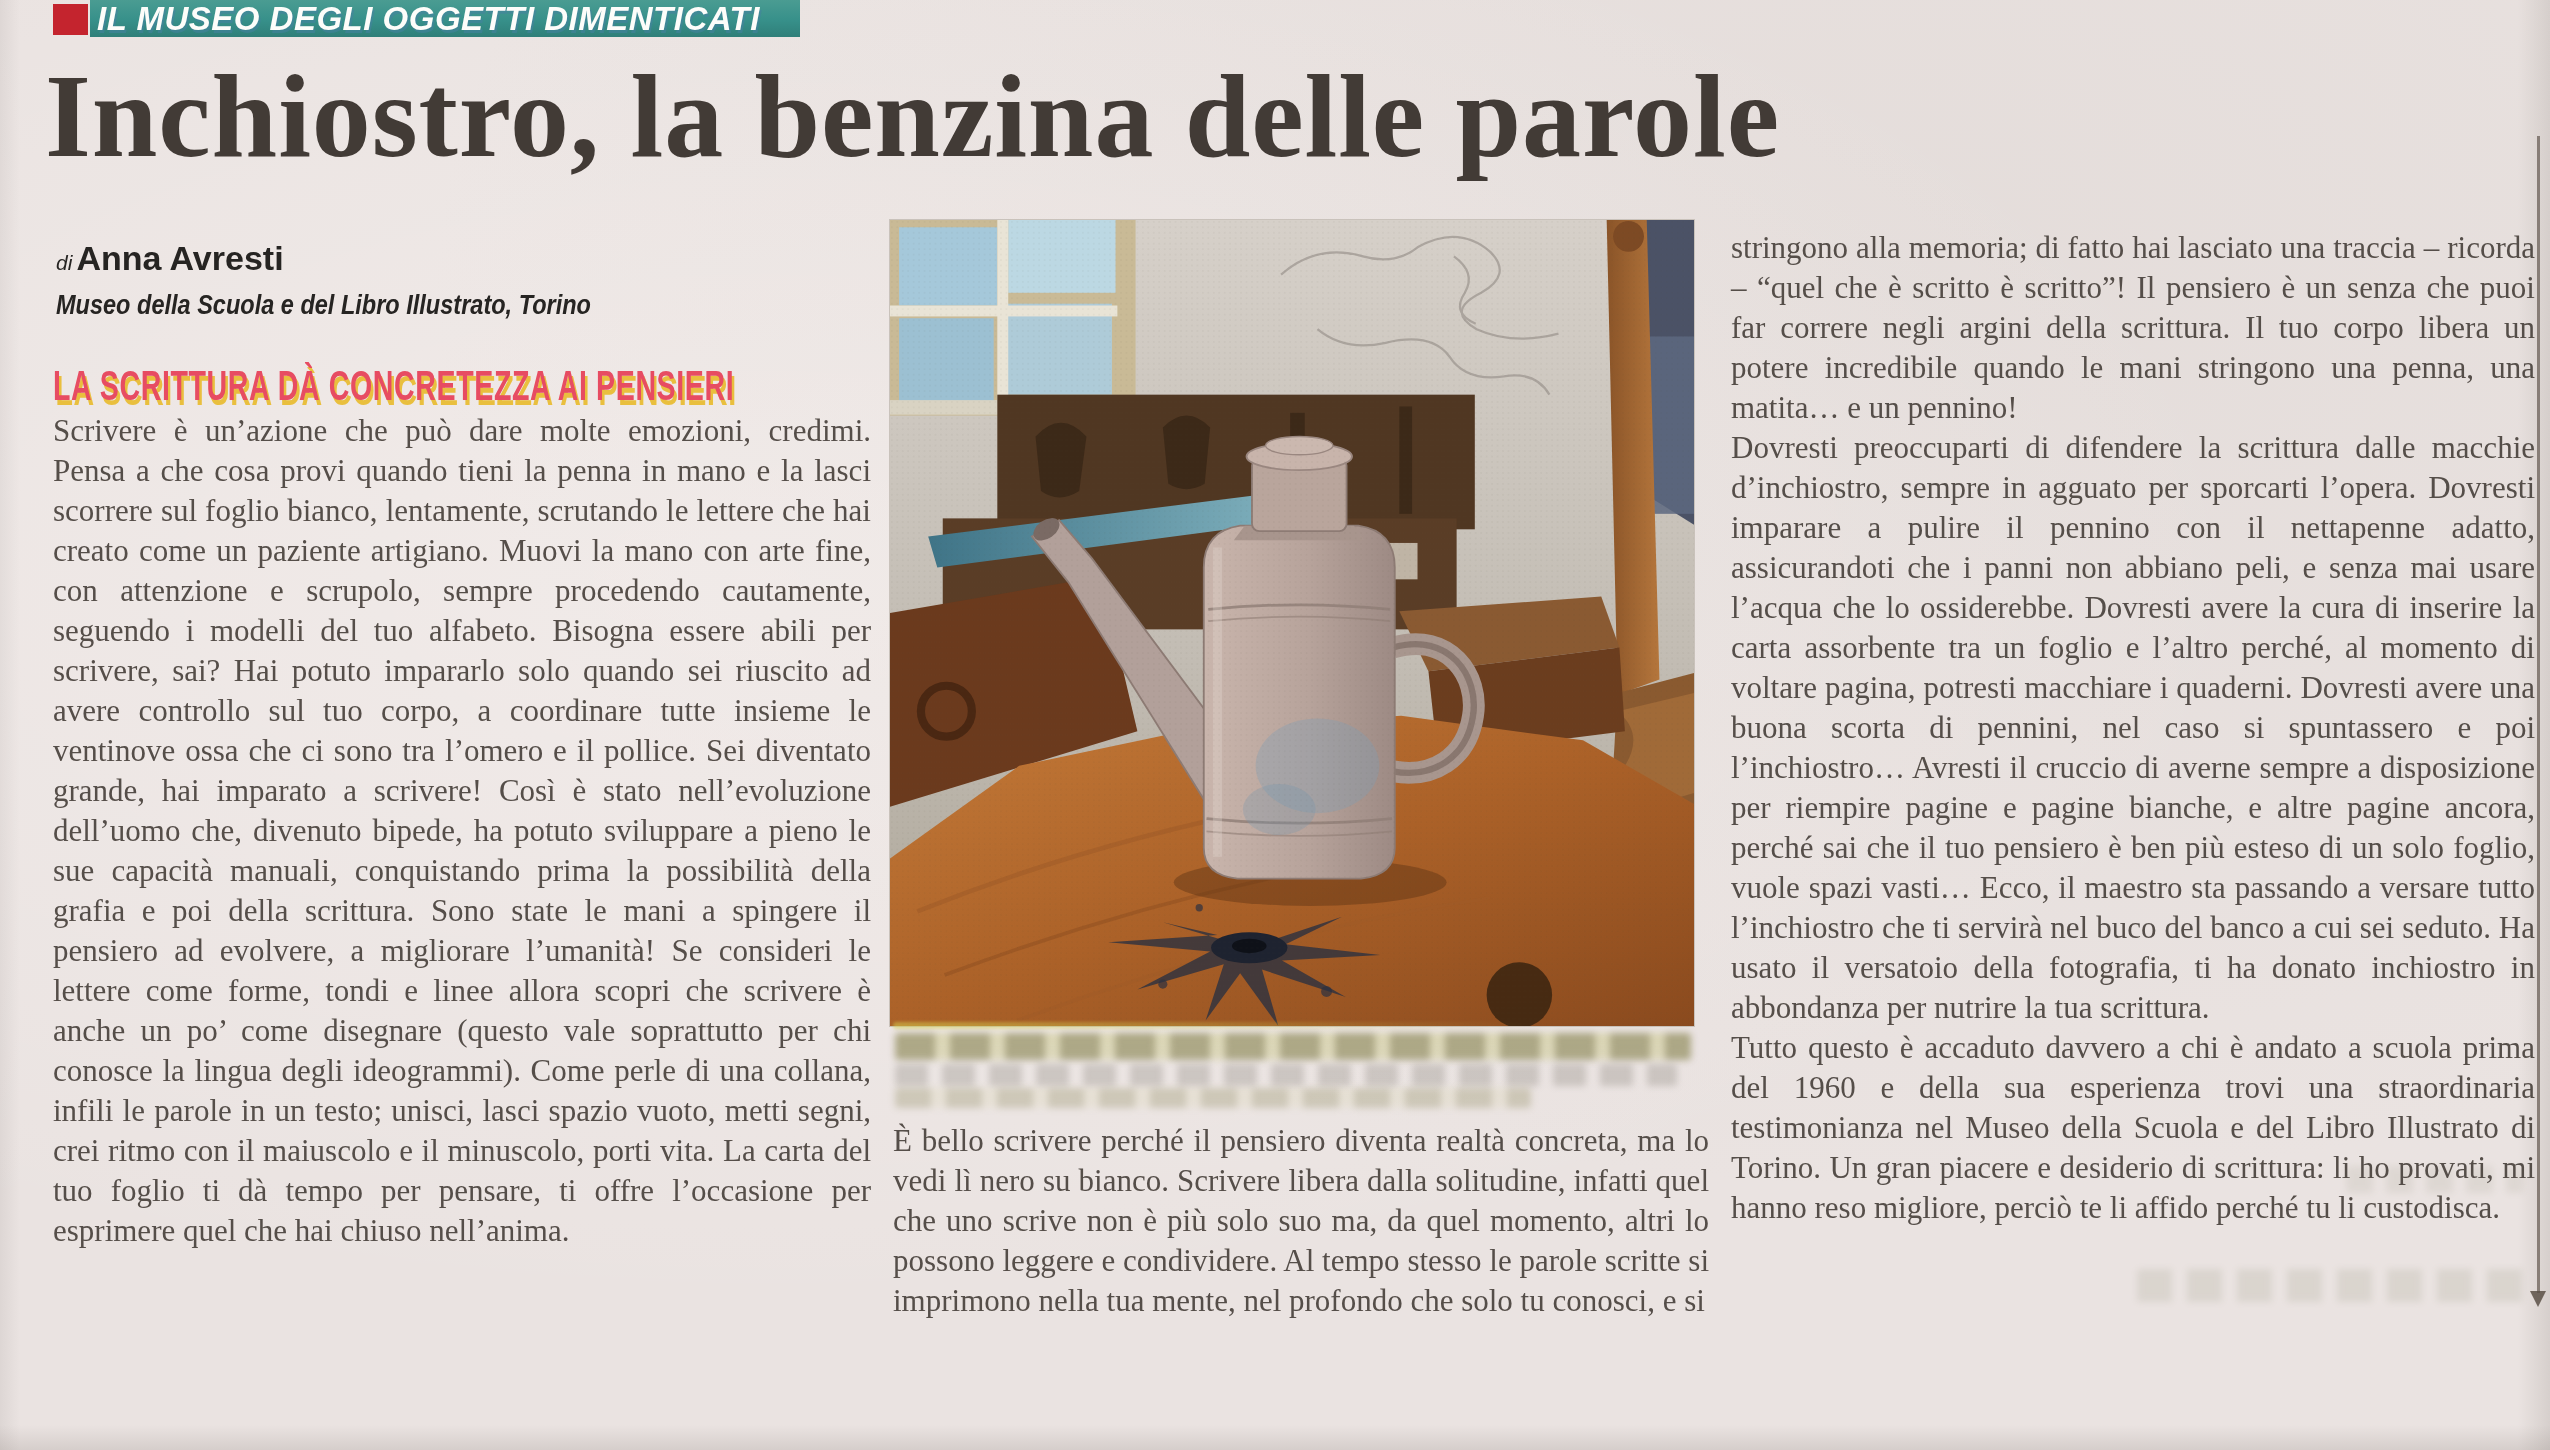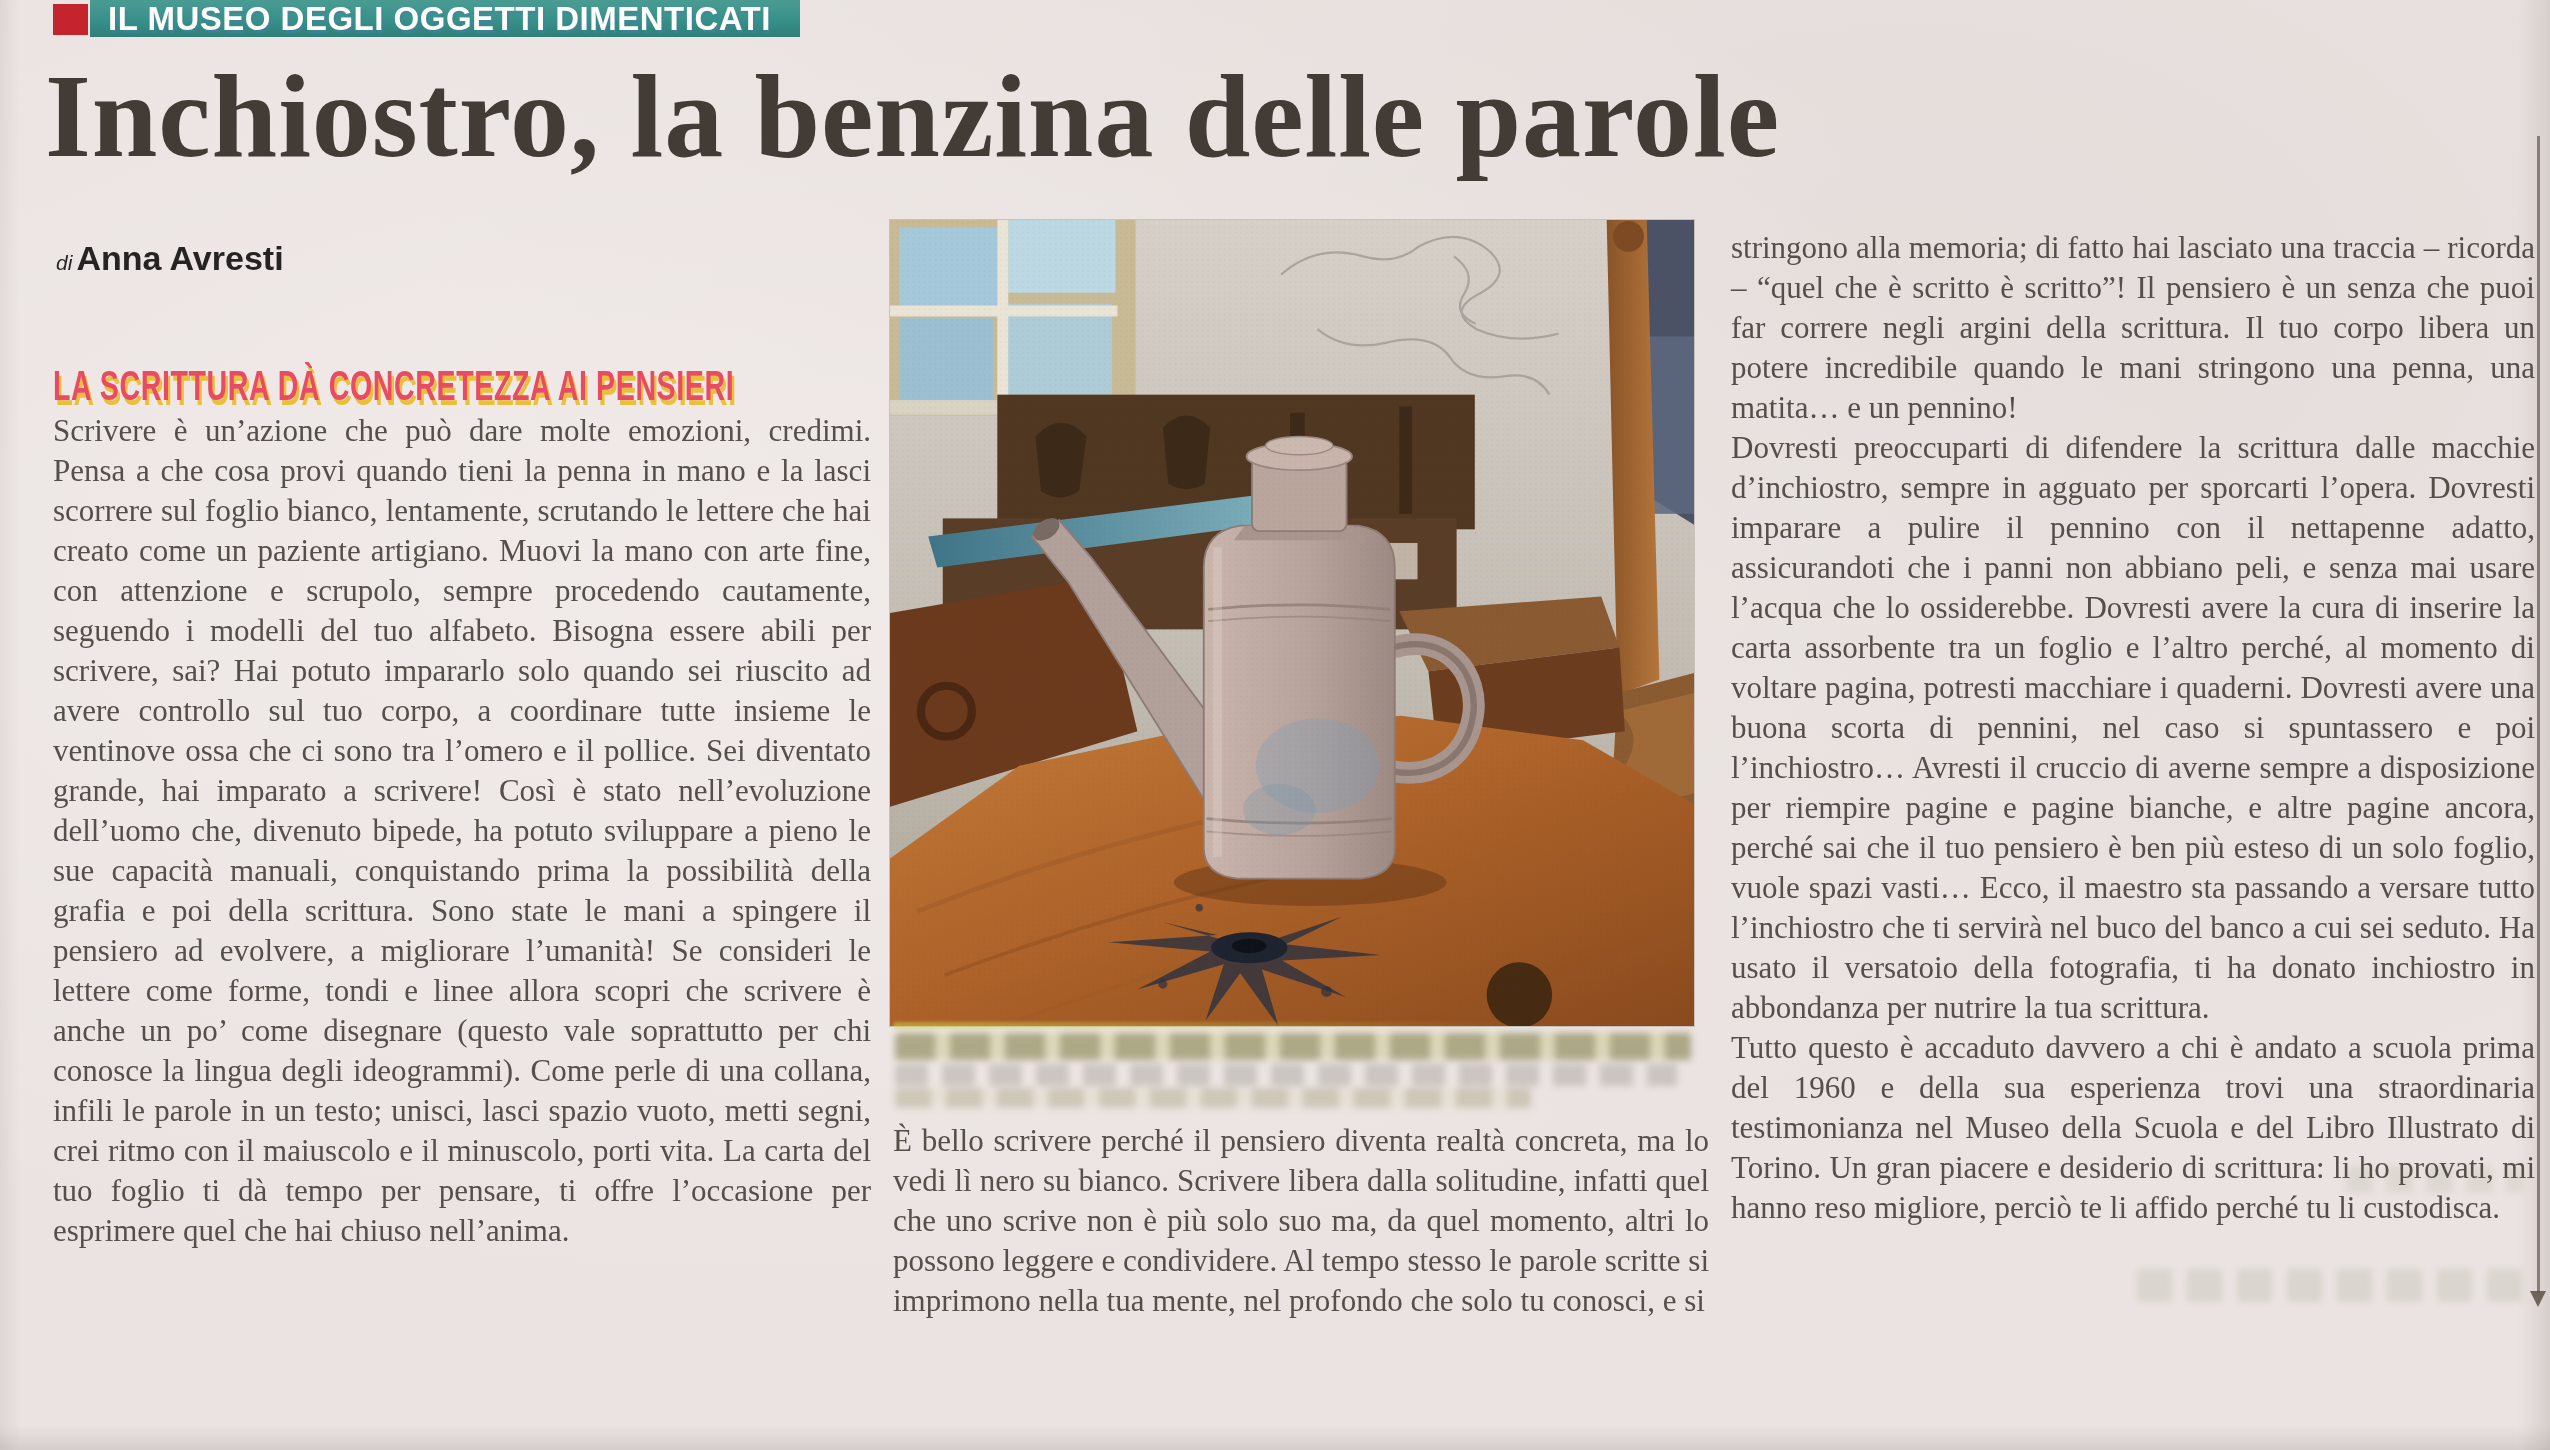--- a/index.html
+++ b/index.html
@@ -13,22 +13,22 @@
     font-family:"Liberation Serif", serif;
     color:#544d48;
   }
   #page::after{content:"";position:absolute;left:0;right:0;bottom:0;height:25.5px;
     background:linear-gradient(180deg, rgba(120,110,104,0) , rgba(120,110,104,.18));pointer-events:none;}
 
   
   .kicker-square{position:absolute;left:53px;top:3.6px;width:35px;height:31px;background:#c4242e;}
   .kicker-bar{position:absolute;left:90px;top:0px;width:710px;height:37px;background:linear-gradient(180deg,#4a9c92,#37908a 55%,#2f7f79);
     display:flex;align-items:center;}
-  .kicker-bar span{font-family:"Liberation Sans",sans-serif;font-weight:700;
-    font-size:33px;color:#fdfdfa;letter-spacing:0.5px;padding-left:18px;white-space:nowrap;
+  .kicker-bar span{font-family:"Liberation Sans",sans-serif;font-weight:700;font-style:italic;
+    font-size:33px;color:#fdfdfa;letter-spacing:0.5px;padding-left:7px;white-space:nowrap;
     text-shadow:1.8px 2.7px 0 rgba(70,130,160,.55);}
 
   
   .headline{position:absolute;left:45px;top:44px;width:2455px;
     font-weight:700;font-size:118px;line-height:145px;color:#423b36;letter-spacing:0.9px;white-space:nowrap;}
 
   
   .byline{position:absolute;left:56px;top:238px;font-family:"Liberation Sans",sans-serif;color:#262422;line-height:40px;}
   .byline .pre{font-style:italic;font-weight:400;font-size:21px;}
   .byline .name{font-weight:700;font-size:34px;}
@@ -86,20 +86,23 @@
     <span>IL MUSEO DEGLI OGGETTI DIMENTICATI</span>
   </div>
 
   <div class="headline">Inchiostro, la benzina delle parole</div>
 
   <div class="byline">
     <div>
       <span class="pre">di</span>
       <span class="name">Anna Avresti</span>
     </div>
+    <div>
+      <span class="affil">Museo della Scuola e del Libro Illustrato, Torino</span>
+    </div>
   </div>
 
   <div class="section-heading">
     <span>LA SCRITTURA DÀ CONCRETEZZA AI PENSIERI</span>
   </div>
 
   <div id="col1" class="bodycol">
     <p>Scrivere è un’azione che può dare molte emozioni, credimi. Pensa a che cosa provi quando tieni la penna in mano e la lasci scorrere sul foglio bianco, lentamente, scrutando le lettere che hai creato come un paziente artigiano. Muovi la mano con arte fine, con attenzione e scrupolo, sempre procedendo cautamente, seguendo i modelli del tuo alfabeto. Bisogna essere abili per scrivere, sai? Hai potuto impararlo solo quando sei riuscito ad avere controllo sul tuo corpo, a coordinare tutte insieme le ventinove ossa che ci sono tra l’omero e il pollice. Sei diventato grande, hai imparato a scrivere! Così è stato nell’evoluzione dell’uomo che, divenuto bipede, ha potuto sviluppare a pieno le sue capacità manuali, conquistando prima la possibilità della grafia e poi della scrittura. Sono state le mani a spingere il pensiero ad evolvere, a migliorare l’umanità! Se consideri le lettere come forme, tondi e linee allora scopri che scrivere è anche un po’ come disegnare (questo vale soprattutto per chi conosce la lingua degli ideogrammi). Come perle di una collana, infili le parole in un testo; unisci, lasci spazio vuoto, metti segni, crei ritmo con il maiuscolo e il minuscolo, porti vita. La carta del tuo foglio ti dà tempo per pensare, ti offre l’occasione per esprimere quel che hai chiuso nell’anima.</p>
   </div>
 

